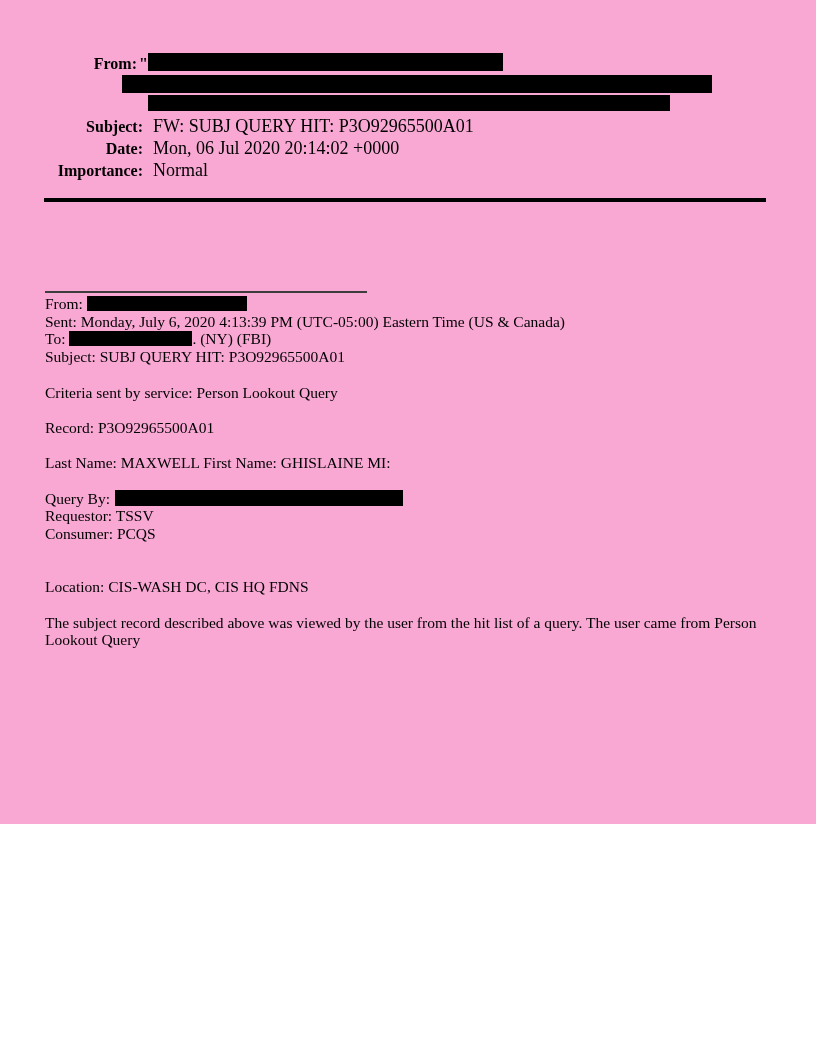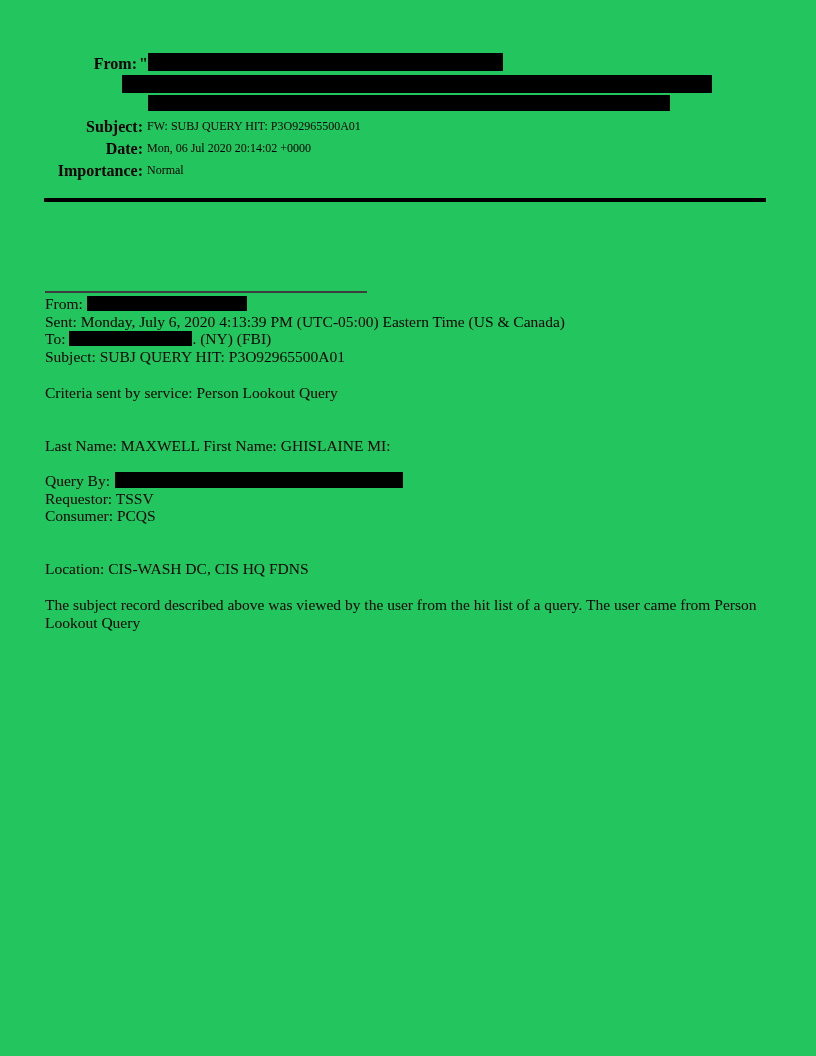--- a/index.html
+++ b/index.html
@@ -3,42 +3,42 @@
 <meta charset="utf-8">
 <style>
   html, body {
     margin: 0;
     padding: 0;
     background: #ffffff;
   }
   #page {
     position: relative;
     width: 816px;
-    height: 1056px;
-    background: #22c55e;
+    height: 824px;
+    background: #f9a8d4;
     color: #000000;
     font-family: "Liberation Serif", "DejaVu Serif", serif;
     overflow: hidden;
   }
   
   .hdr-label {
     position: absolute;
     left: 45px;
     width: 98px;
     text-align: right;
     font-weight: bold;
     font-size: 16px;
     line-height: 19px;
     white-space: nowrap;
   }
   .hdr-label.from-lbl { width: 92px; }
   .hdr-value {
     position: absolute;
-    left: 147px;
-    font-size: 12px;
+    left: 153px;
+    font-size: 18px;
     line-height: 19px;
     white-space: nowrap;
   }
   .hdr-quote {
     position: absolute;
     left: 139px;
     font-weight: bold;
     font-size: 16px;
     line-height: 19px;
   }
@@ -119,20 +119,21 @@
     </div>
 
     <div class="line">Subject: SUBJ QUERY HIT: P3O92965500A01</div>
 
     <div class="blank"></div>
 
     <div class="line">Criteria sent by service: Person Lookout Query</div>
 
     <div class="blank"></div>
 
+    <div class="line">Record: P3O92965500A01</div>
 
     <div class="blank"></div>
 
     <div class="line">Last Name: MAXWELL First Name: GHISLAINE MI:</div>
 
     <div class="blank"></div>
 
     <div class="line">
       <span>Query By:</span><span class="redact inline bar-query" style="background: rgb(0, 0, 0);"></span>
     </div>

